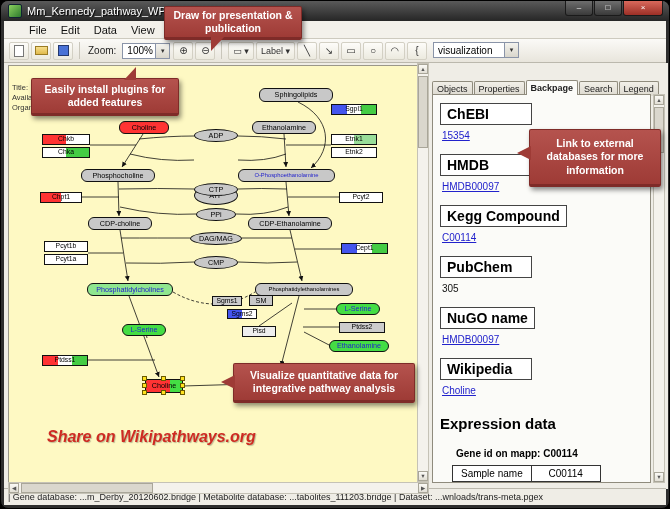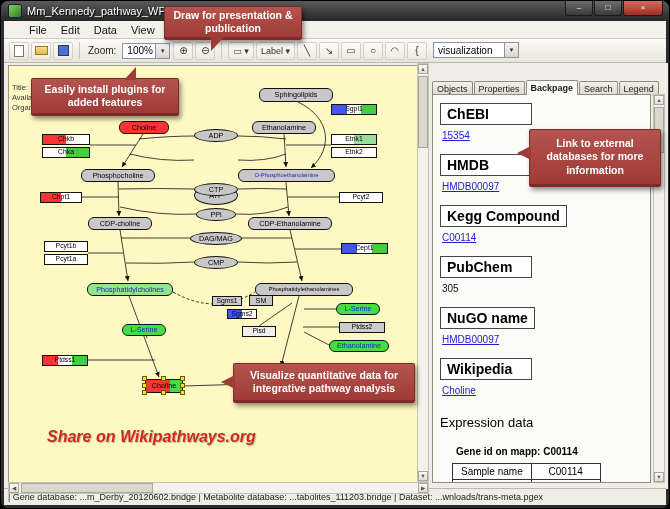--- a/index.html
+++ b/index.html
@@ -46,21 +46,21 @@
   .sb-thumb{position:absolute;background:#DAD7CD;border:1px solid #A9A699;box-sizing:border-box;}
   
   .panel{position:absolute;left:425px;top:42px;width:239px;bottom:16px;background:#EFEDE6;}
   .tabs{position:absolute;left:3px;top:17px;height:15px;display:flex;}
   .tab{font-size:9px;padding:2px 4px 1px 4px;border:1px solid #8F8B7D;border-bottom:none;border-radius:2px 2px 0 0;background:linear-gradient(#F1EFE8,#DCD9CF);margin-right:1px;position:relative;top:1px;color:#222;}
   .tab.active{background:#FBFBF8;top:0;padding-bottom:3px;z-index:2;font-weight:bold;}
   .bp-frame{position:absolute;left:3px;top:31px;width:219px;bottom:6px;background:#FBFBF8;border:1px solid #8F8B7D;padding:8px 7px;box-sizing:border-box;overflow:hidden;z-index:1;}
   .bp-header{display:inline-block;min-width:78px;border:1px solid #444;background:#fff;font-weight:bold;font-size:14px;padding:2px 6px;margin-bottom:5px;}
   .bp-value{font-size:10px;margin:0 0 13px 2px;color:#111;display:block;}
   .bp-link{color:#2222CC;text-decoration:underline;}
-  .bp-bold-lg{font-size:13px;font-weight:normal;margin-top:19px;}
+  .bp-bold-lg{font-size:15px;font-weight:bold;margin-top:19px;}
   .bp-bold-sm{font-size:10px;font-weight:bold;margin:16px 0 6px 16px;}
   table.expr{border-collapse:collapse;margin-left:12px;}
   table.expr td{border:1px solid #333;background:#fff;font-size:10px;padding:2px 8px;text-align:center;min-width:52px;}
   
   .statusbar{position:absolute;left:0;right:0;bottom:0;height:16px;background:#EFEDE6;border-top:1px solid #BBB8AD;font-size:9px;color:#222;display:flex;align-items:center;padding-left:4px;white-space:nowrap;overflow:hidden;}
   
   .callout{position:absolute;z-index:60;background:linear-gradient(#B5534E,#9E3B36);border:1px solid #7E2B28;border-bottom:3px solid #7E2B28;border-radius:2px;color:#fff;font-weight:bold;font-size:10.5px;line-height:1.25;display:flex;align-items:center;justify-content:center;text-align:center;padding:3px 6px;box-sizing:border-box;box-shadow:2px 3px 5px rgba(0,0,0,0.45);}
   .callout::before,.callout::after{content:none;}
   .co-draw::after{content:"";position:absolute;left:46px;bottom:-14px;width:0;height:0;border-top:15px solid #9E3B36;border-right:14px solid transparent;}
   .co-plugins::after{content:"";position:absolute;left:92px;top:-12px;width:0;height:0;border-bottom:13px solid #9E3B36;border-left:12px solid transparent;}

